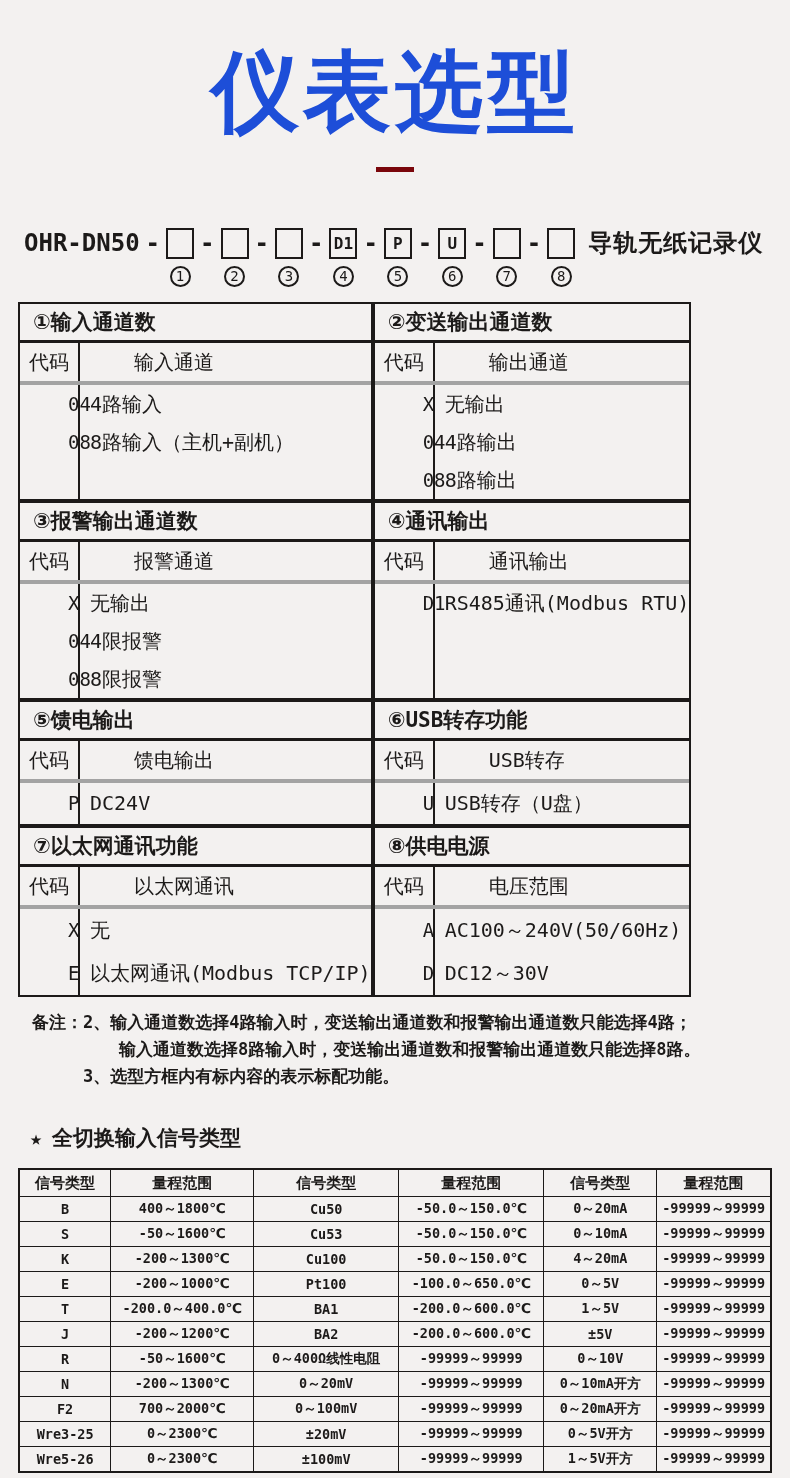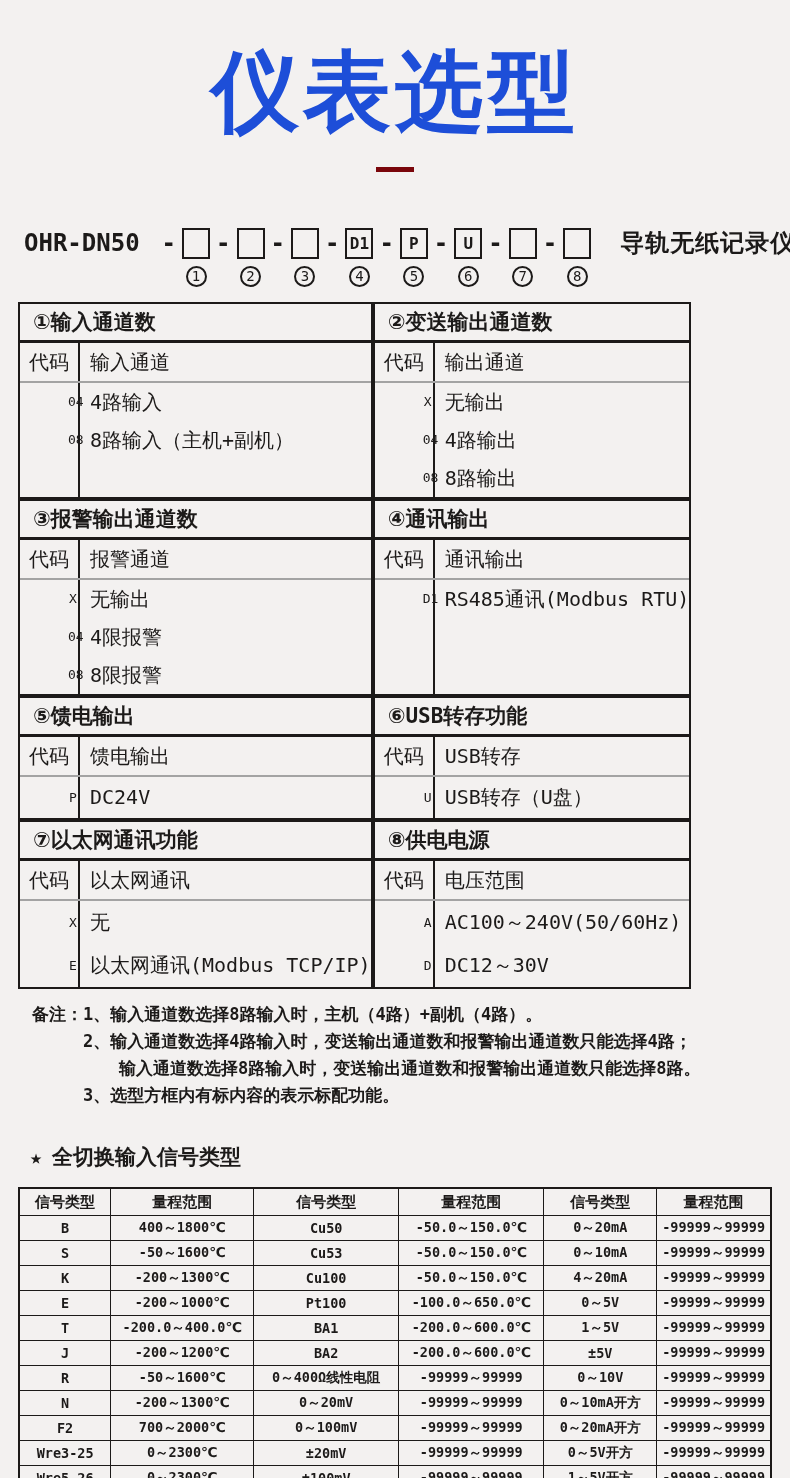--- a/index.html
+++ b/index.html
@@ -24,21 +24,20 @@
     width: 38px; height: 5px;
     background: #7a060b;
     margin: 26px auto 0 auto;
   }
   
   .model-row {
     display: flex;
     align-items: flex-start;
     margin: 56px 0 0 24px;
     font-weight: 700;
-    gap: 16px;
   }
   .model-prefix, .model-suffix, .model-dash {
     font-size: 24px;
     line-height: 31px;
     white-space: nowrap;
   }
   .model-dash { margin: 0 6px; font-weight: 700; }
   .model-suffix { margin-left: 13px; letter-spacing: 1px; }
   .pos-group { display: flex; flex-direction: column; align-items: center; }
   .code-box {
@@ -67,36 +66,36 @@
     display: flex; flex-direction: column;
     background: transparent;
   }
   .sec-header {
     border-bottom: 3px solid #1c1a19;
     font-size: 21px; font-weight: 800;
     padding: 3px 0 3px 13px;
     line-height: 30px;
     white-space: nowrap;
   }
-  .sec-sub { display: flex; border-bottom: 2px solid #a3a3a3; }
+  .sec-sub { display: flex; border-bottom: 4px solid #a3a3a3; gap: 44px; }
   .sec-sub .code-cell {
     width: 60px; flex: none;
     text-align: center;
     border-right: 2px solid #1c1a19;
     font-size: 20px; line-height: 38px;
   }
   .sec-sub .desc-cell { flex: 1; padding-left: 10px; font-size: 20px; line-height: 38px; white-space: nowrap; }
   .sec-body { flex: 1; display: flex; }
   .sec-body .codes-col {
     width: 60px; flex: none;
     border-right: 2px solid #1c1a19;
     display: flex; flex-direction: column;
   }
   .sec-body .descs-col { flex: 1; display: flex; flex-direction: column; }
-  .sec-body .codes-col span { text-align: center; font-size: 13px; padding-left: 48px; }
+  .sec-body .codes-col span { text-align: center; font-size: 19px; padding-left: 48px; }
   .sec-body .descs-col span { padding-left: 10px; font-size: 20px; white-space: nowrap; }
   .sec-body span { height: 38px; line-height: 38px; }
   .mh-a { min-height: 111px; }
   .mh-b { min-height: 111px; }
   .mh-c { min-height: 41px; }
   .mh-d { min-height: 86px; }
   .mh-c span { height: 41px; line-height: 41px; }
   .mh-d span { height: 43px; line-height: 43px; }
   
   .notes {
@@ -321,21 +320,20 @@
           <span>AC100～240V(50/60Hz)</span>
           <span>DC12～30V</span>
         </div>
       </div>
     </div>
   </div>
 
 <div class="notes">
   <span class="notes-label">备注：</span>
   <div class="notes-items" id="notes-items">
-      <div class="note-line note-indent-0">1、输入通道数选择8路输入时，主机（4路）+副机（4路）。</div>
       <div class="note-line note-indent-0">2、输入通道数选择4路输入时，变送输出通道数和报警输出通道数只能选择4路；</div>
       <div class="note-line note-indent-1">输入通道数选择8路输入时，变送输出通道数和报警输出通道数只能选择8路。</div>
       <div class="note-line note-indent-0">3、选型方框内有标内容的表示标配功能。</div>
     </div>
 </div>
 
 <div class="signal-title">
   <span class="star-icon">★</span>
   <span>全切换输入信号类型</span>
 </div>

